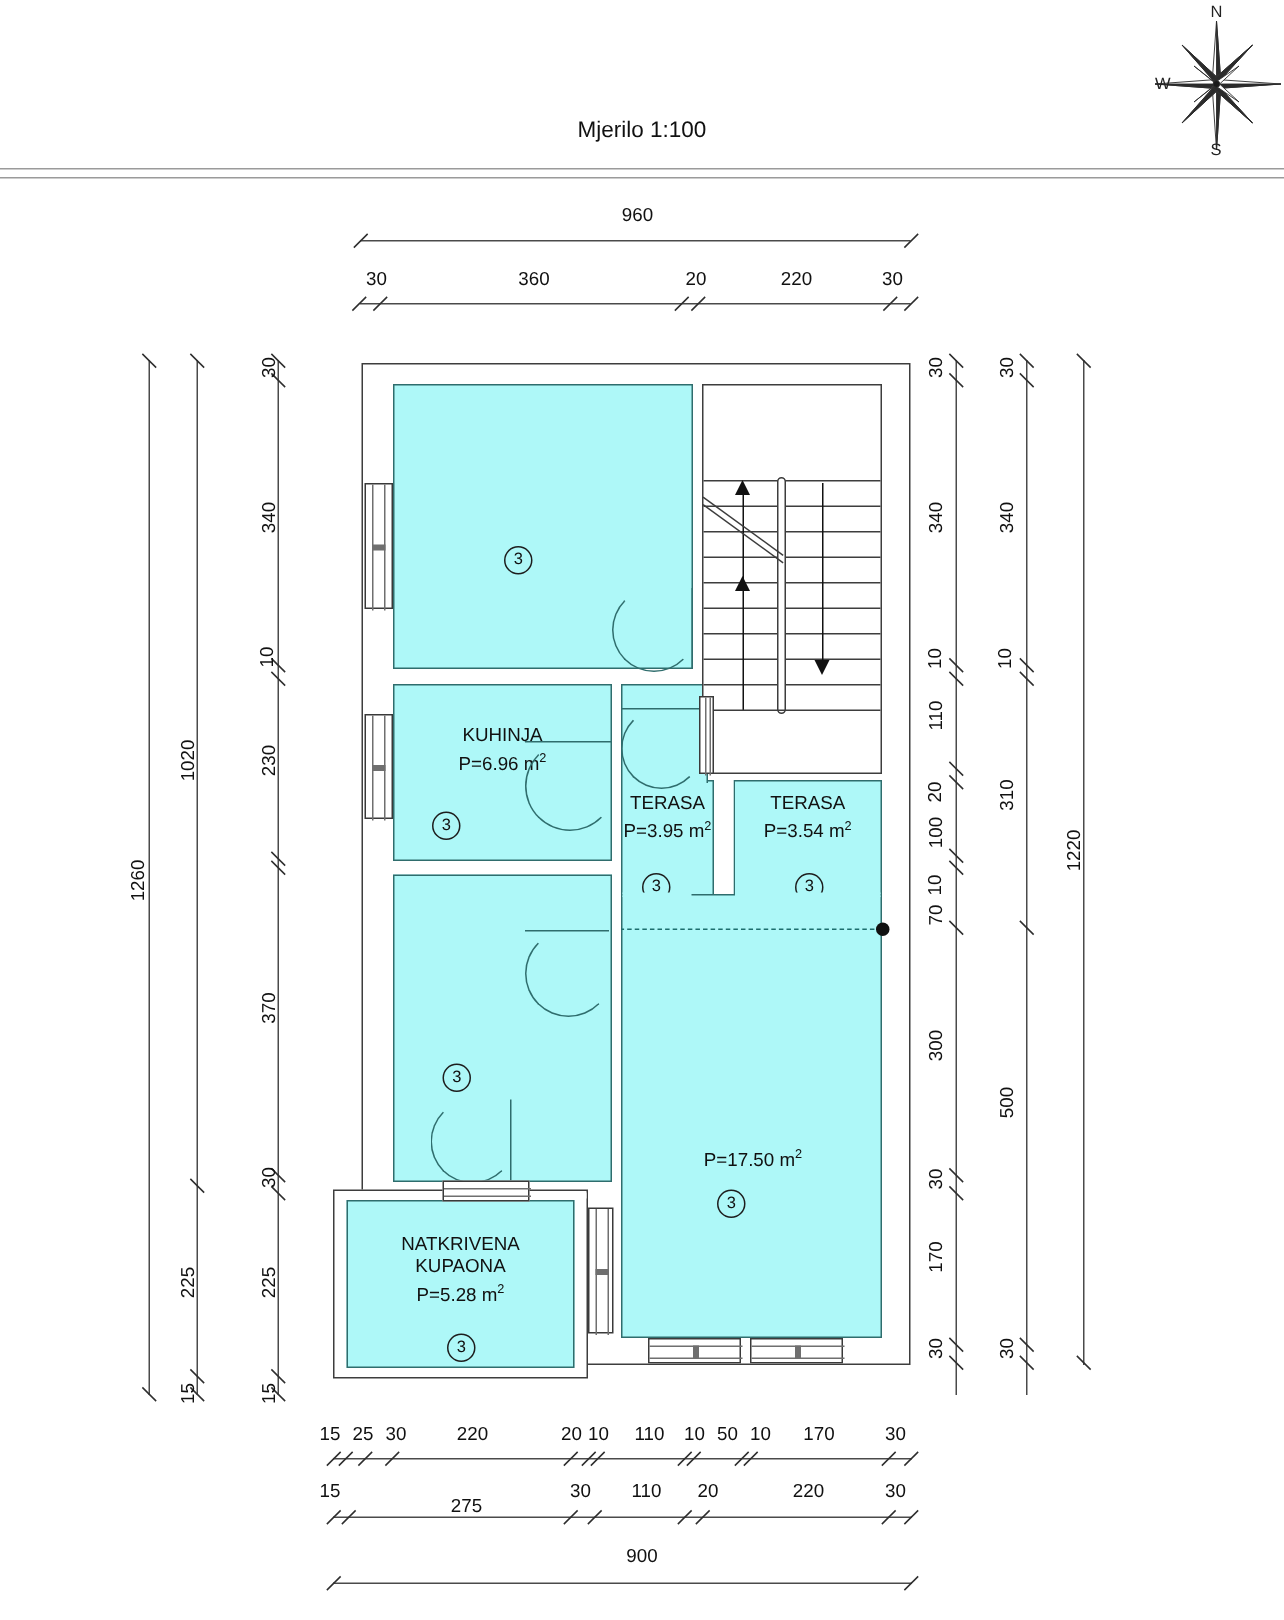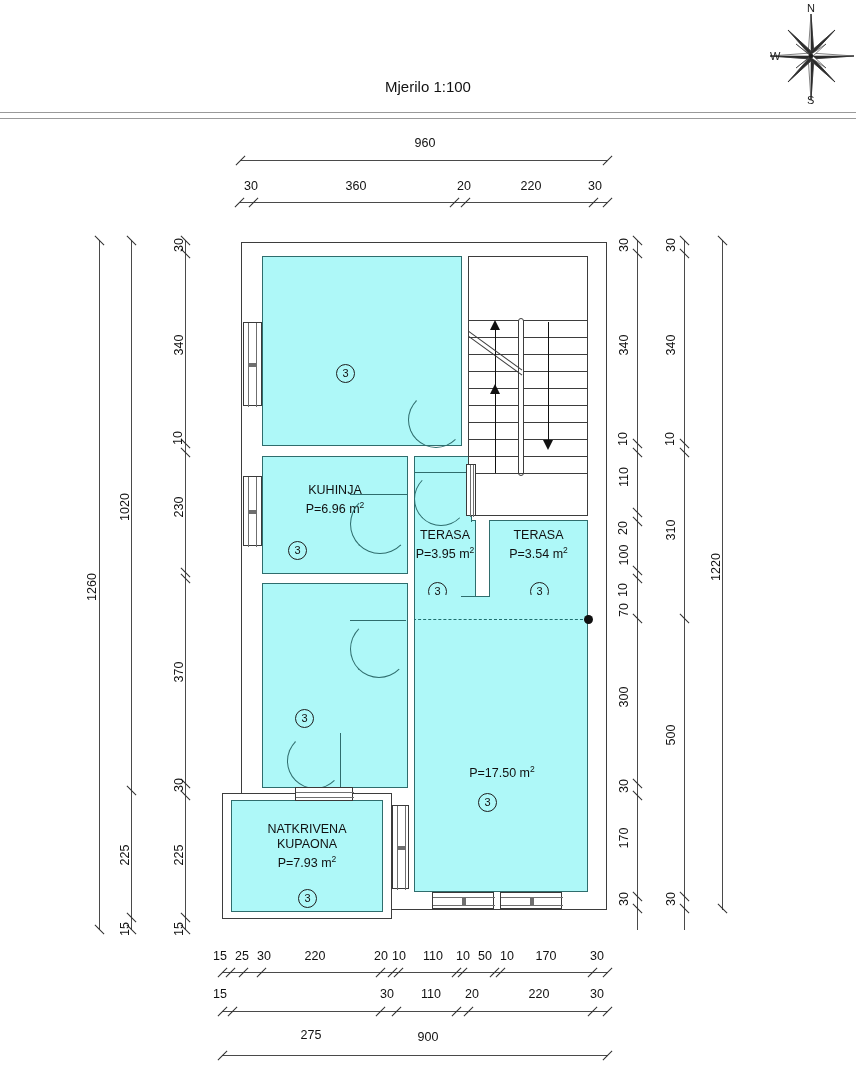--- a/index.html
+++ b/index.html
@@ -287,21 +287,21 @@
   <div class="win" style="left:392px;top:805px;width:17px;height:84px;">
     <div class="inner" style="left:4px;top:0;width:1px;height:84px;"></div>
     <div class="inner" style="left:12px;top:0;width:1px;height:84px;"></div>
     <div class="inner" style="left:4px;top:40px;width:9px;height:4px;"></div>
   </div>
 
   <div class="room" style="left:231px;top:800px;width:152px;height:112px;"></div>
   <div class="rlabel" style="left:231px;top:822px;width:152px;">
     <span>NATKRIVENA</span><br>
     <span>KUPAONA</span><br>
-    <span>P=7.93 m</span><span class="sup">2</span>
+    <span>P=5.28 m</span><span class="sup">2</span>
   </div>
   <div class="circ" style="left:298px;top:889px;">3</div>
 
   <div class="win" style="left:295px;top:787px;width:58px;height:14px;">
     <div class="inner" style="left:0;top:4px;width:58px;height:1px;"></div>
     <div class="inner" style="left:0;top:9px;width:58px;height:1px;"></div>
   </div>
 
   <div class="white" style="left:468px;top:256px;width:120px;height:260px;"></div>
 
@@ -363,21 +363,21 @@
   <div class="tick" style="left:386px;top:972px;"></div>
   <div class="tick" style="left:392px;top:972px;"></div>
   <div class="tick" style="left:450px;top:972px;"></div>
   <div class="tick" style="left:456px;top:972px;"></div>
   <div class="tick" style="left:488px;top:972px;"></div>
   <div class="tick" style="left:494px;top:972px;"></div>
   <div class="tick" style="left:586px;top:972px;"></div>
   <div class="tick" style="left:601px;top:972px;"></div>
 
   <div class="dim" style="left:206px;top:987px;width:28px;">15</div>
-  <div class="dim" style="left:288px;top:1028px;width:46px;">275</div>
+  <div class="dim" style="left:288px;top:997px;width:46px;">275</div>
   <div class="dim" style="left:372px;top:987px;width:30px;">30</div>
   <div class="dim" style="left:412px;top:987px;width:38px;">110</div>
   <div class="dim" style="left:456px;top:987px;width:32px;">20</div>
   <div class="dim" style="left:516px;top:987px;width:46px;">220</div>
   <div class="dim" style="left:580px;top:987px;width:34px;">30</div>
   <div class="ln h" style="left:222px;top:1011px;width:386px;"></div>
   <div class="tick" style="left:216px;top:1011px;"></div>
   <div class="tick" style="left:226px;top:1011px;"></div>
   <div class="tick" style="left:374px;top:1011px;"></div>
   <div class="tick" style="left:390px;top:1011px;"></div>

